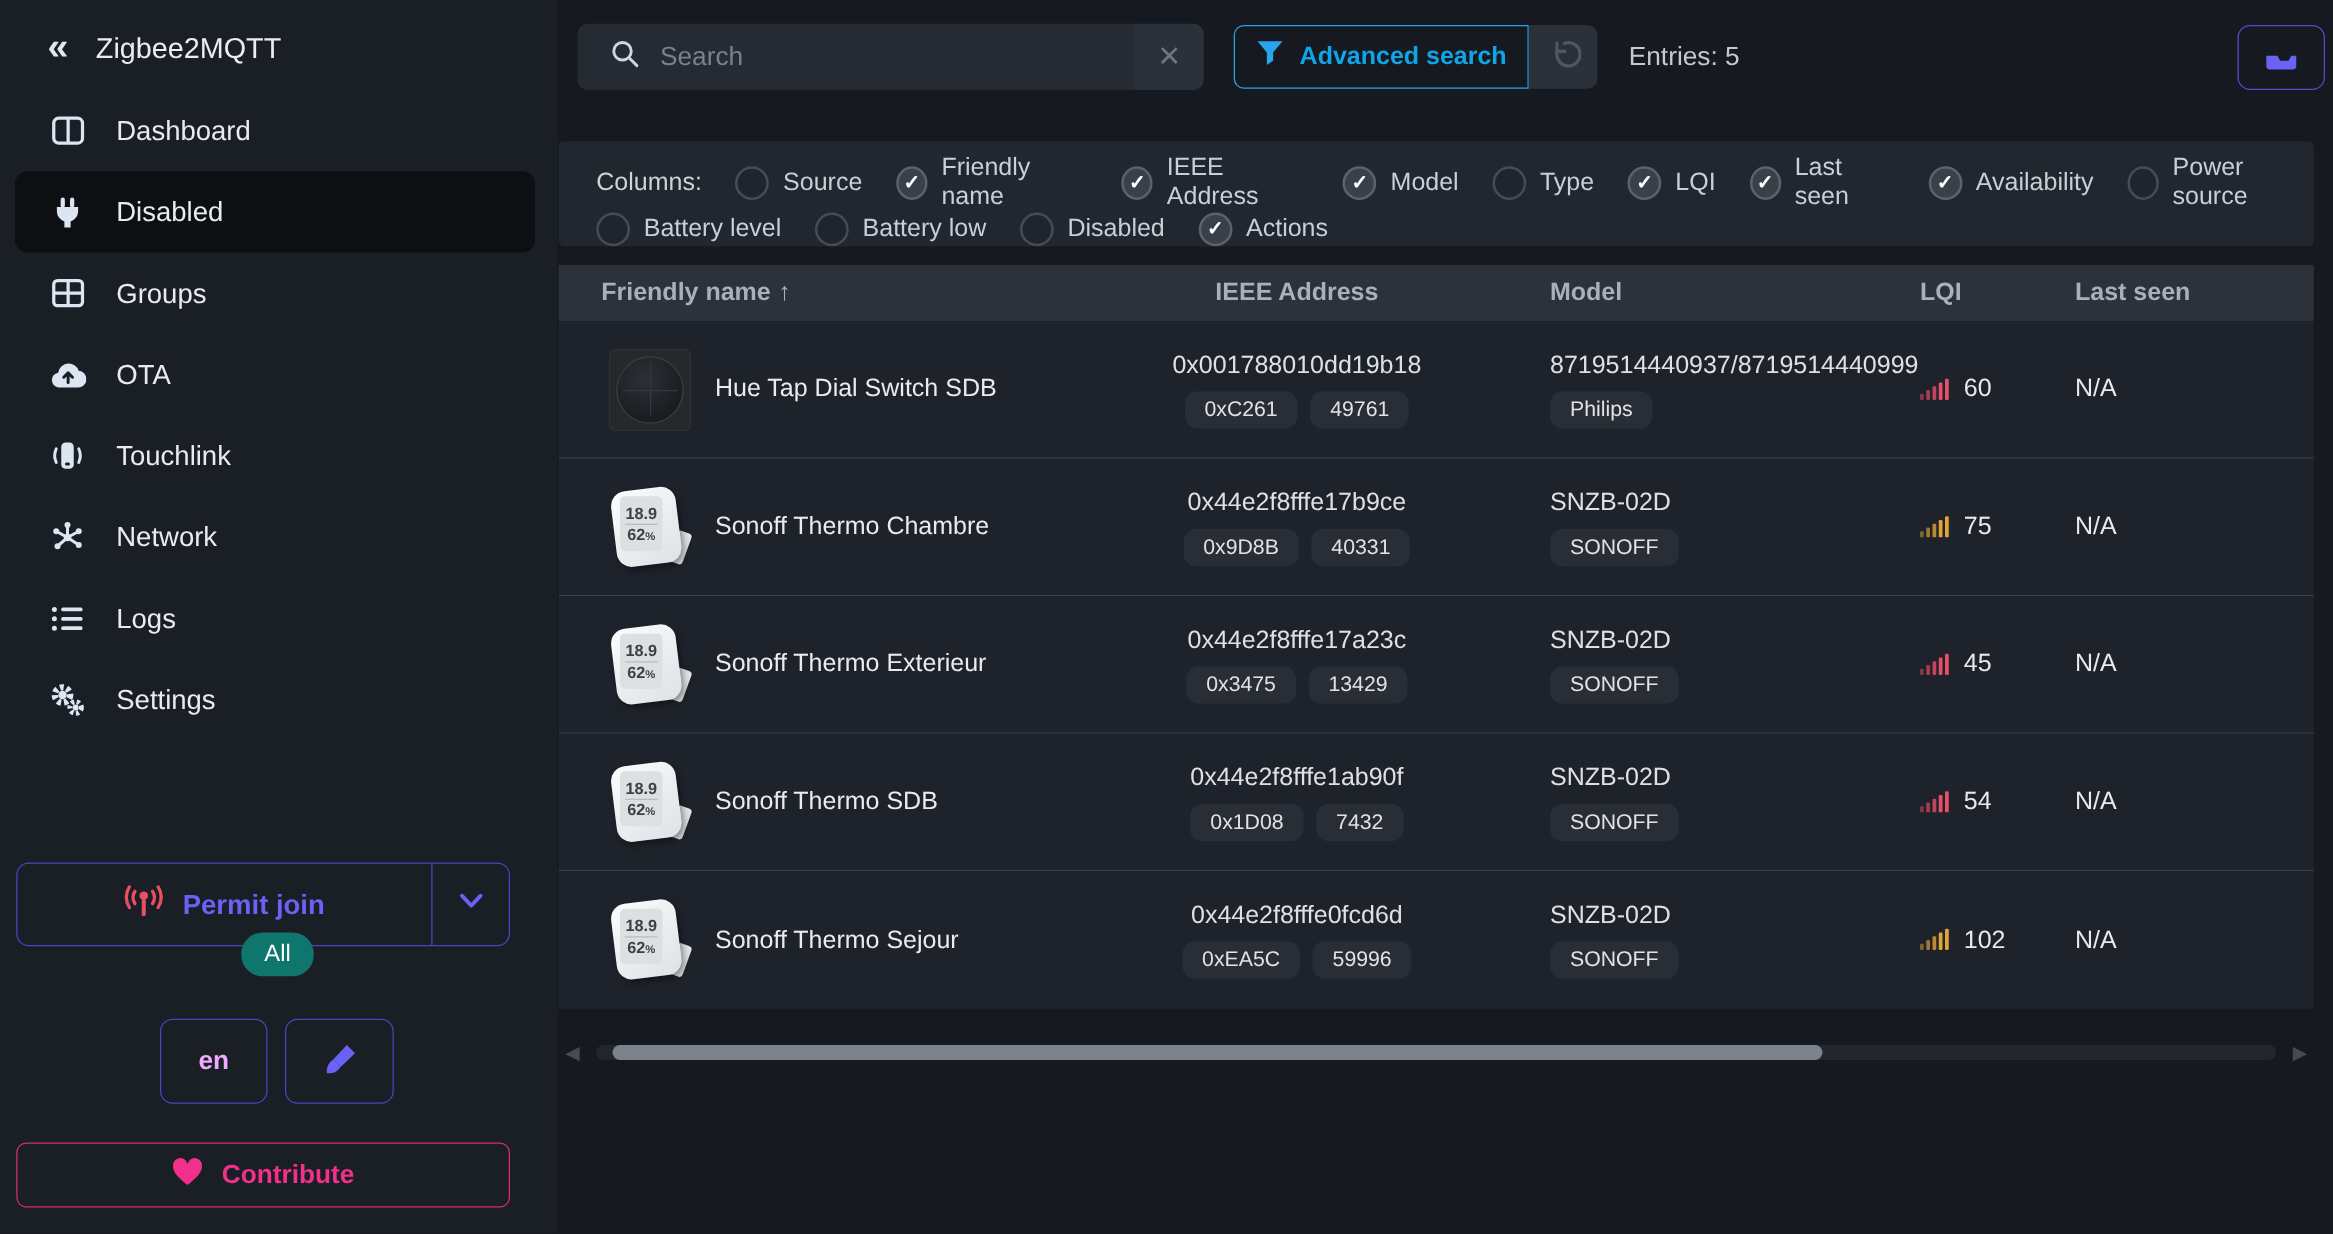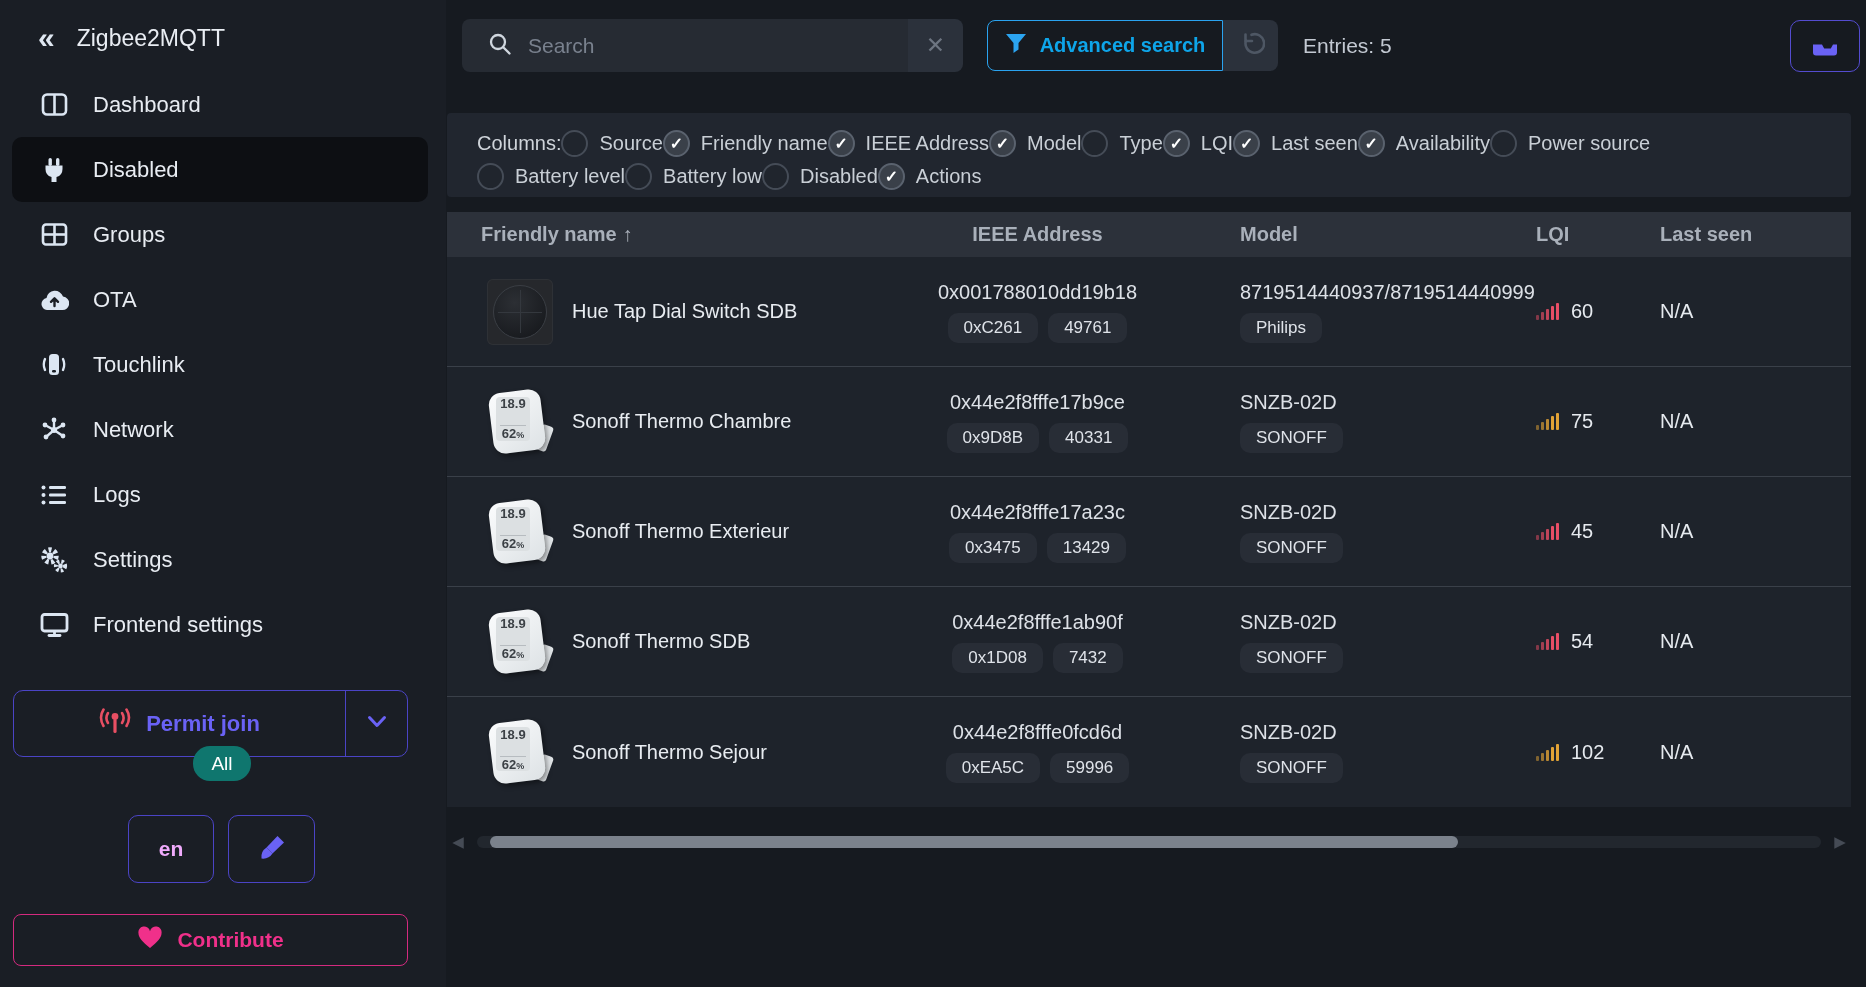--- a/index.html
+++ b/index.html
@@ -99,21 +99,21 @@
     border:1.5px solid #544cd0; border-radius:10px; background:transparent;
     display:flex; align-items:center; justify-content:center; cursor:pointer;
   }
 
   
   .columns-panel {
     position:absolute; left:447px; top:113px; width:1404px; height:84px;
     background:#21262f; border-radius:4px; padding:10px 0 0 30px;
     display:flex; flex-direction:column; justify-content:space-evenly;
   }
-  .col-line { display:flex; align-items:center; }
+  .col-line { display:flex; align-items:center; gap:27px; }
   .col-caption { font-size:20px; color:#cfd4da; }
   .col-item { display:flex; align-items:center; gap:11px; cursor:pointer; }
   .col-label { font-size:20px; color:#c9cfd6; }
   .cb {
     width:27px; height:27px; border-radius:50%; border:2px solid #454c57;
     background:#20252d; display:flex; align-items:center; justify-content:center;
     color:#fff; font-size:16px; font-weight:bold;
   }
   .cb.checked { background:#3a4049; border-color:#5a626e; }
 
@@ -160,21 +160,21 @@
   .dev-hue .dial::after  { content:""; position:absolute; top:50%; left:8%; right:8%; height:1px; background:#34383e; }
   .dev-sonoff { width:66px; height:66px; position:relative; }
   .dev-sonoff .stand { position:absolute; right:3px; bottom:4px; width:12px; height:26px;
     background:#dfe3e6; border-radius:3px; transform:rotate(20deg); }
   .dev-sonoff .body { position:absolute; left:4px; top:2px; width:52px; height:61px;
     background:linear-gradient(145deg,#fbfcfd,#dde2e5); border-radius:12px;
     transform:rotate(-7deg); box-shadow:2px 3px 5px rgba(0,0,0,.4); }
   .dev-sonoff .lcd { position:absolute; left:9px; top:8px; width:34px; height:44px;
     background:#dce0e2; border-radius:4px; display:flex; flex-direction:column;
     align-items:center; justify-content:center; color:#3c4146; font-weight:bold; }
-  .lcd-top { font-size:13px; border-bottom:1px solid #b7bcc0; padding-bottom:14px; }
+  .lcd-top { font-size:13px; border-bottom:1px solid #b7bcc0; padding-bottom:1px; }
   .lcd-bottom { font-size:13px; }
   .lcd-unit { font-size:9px; }
 
   
   .hscroll { position:absolute; left:447px; top:833px; width:1404px; height:18px;
     display:flex; align-items:center; }
   .scroll-arrow { color:#454b55; font-size:15px; width:22px; text-align:center; cursor:pointer; }
   .scroll-track { flex:1; height:12px; background:#22272e; border-radius:6px; margin:0 8px; position:relative; }
   .scroll-thumb { position:absolute; left:1%; top:0; width:72%; height:12px; background:#7b828c; border-radius:6px; cursor:grab; }
 </style>
@@ -276,30 +276,20 @@
       <div class="nav-item">
         <span class="nav-icon">
           <svg width="30" height="28" viewBox="0 0 30 28">
             <circle cx="11" cy="10" r="6.2" fill="none" stroke="currentColor" stroke-width="5" stroke-dasharray="3 2.4"></circle>
             <circle cx="11" cy="10" r="3.4" fill="currentColor"></circle>
             <circle cx="21.5" cy="20" r="4.6" fill="none" stroke="currentColor" stroke-width="4" stroke-dasharray="2.4 2"></circle>
             <circle cx="21.5" cy="20" r="2.4" fill="currentColor"></circle>
           </svg>
         </span>
         <span>Settings</span>
-      </div>
-      <div class="nav-item">
-        <span class="nav-icon">
-          <svg width="29" height="26" viewBox="0 0 29 26">
-            <rect x="2" y="2.5" width="25" height="16.5" rx="2.5" fill="none" stroke="currentColor" stroke-width="2.8"></rect>
-            <line x1="14.5" y1="19" x2="14.5" y2="23" stroke="currentColor" stroke-width="2.8"></line>
-            <line x1="9" y1="23.5" x2="20" y2="23.5" stroke="currentColor" stroke-width="2.8" stroke-linecap="round"></line>
-          </svg>
-        </span>
-        <span>Frontend settings</span>
       </div>
     </div>
 
   <div class="permit-group">
     <div class="permit-main">
       <span><svg width="32" height="30" viewBox="0 0 32 30">
             <g stroke="#e84f63" stroke-width="2.6" fill="none" stroke-linecap="round">
               <path d="M9 7 q-3.2 5 0 10"></path>
               <path d="M23 7 q3.2 5 0 10"></path>
               <path d="M4.5 3.5 q-5 8 0 16.5"></path>

